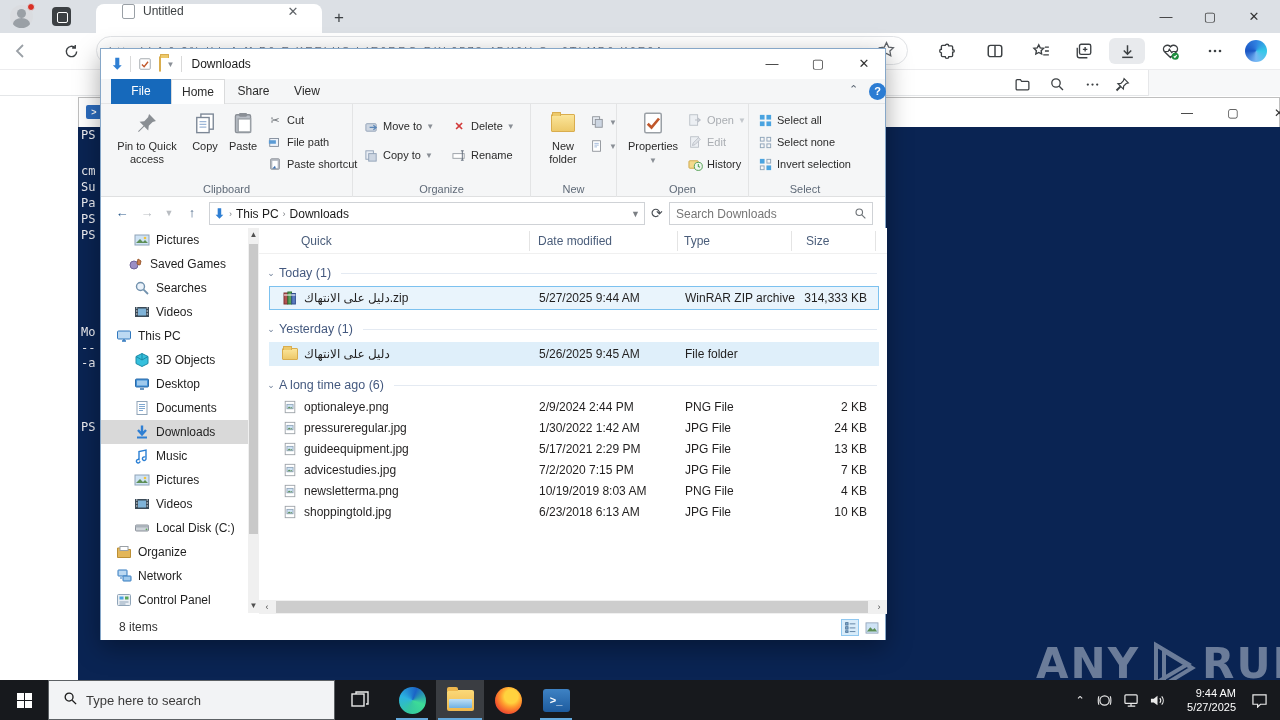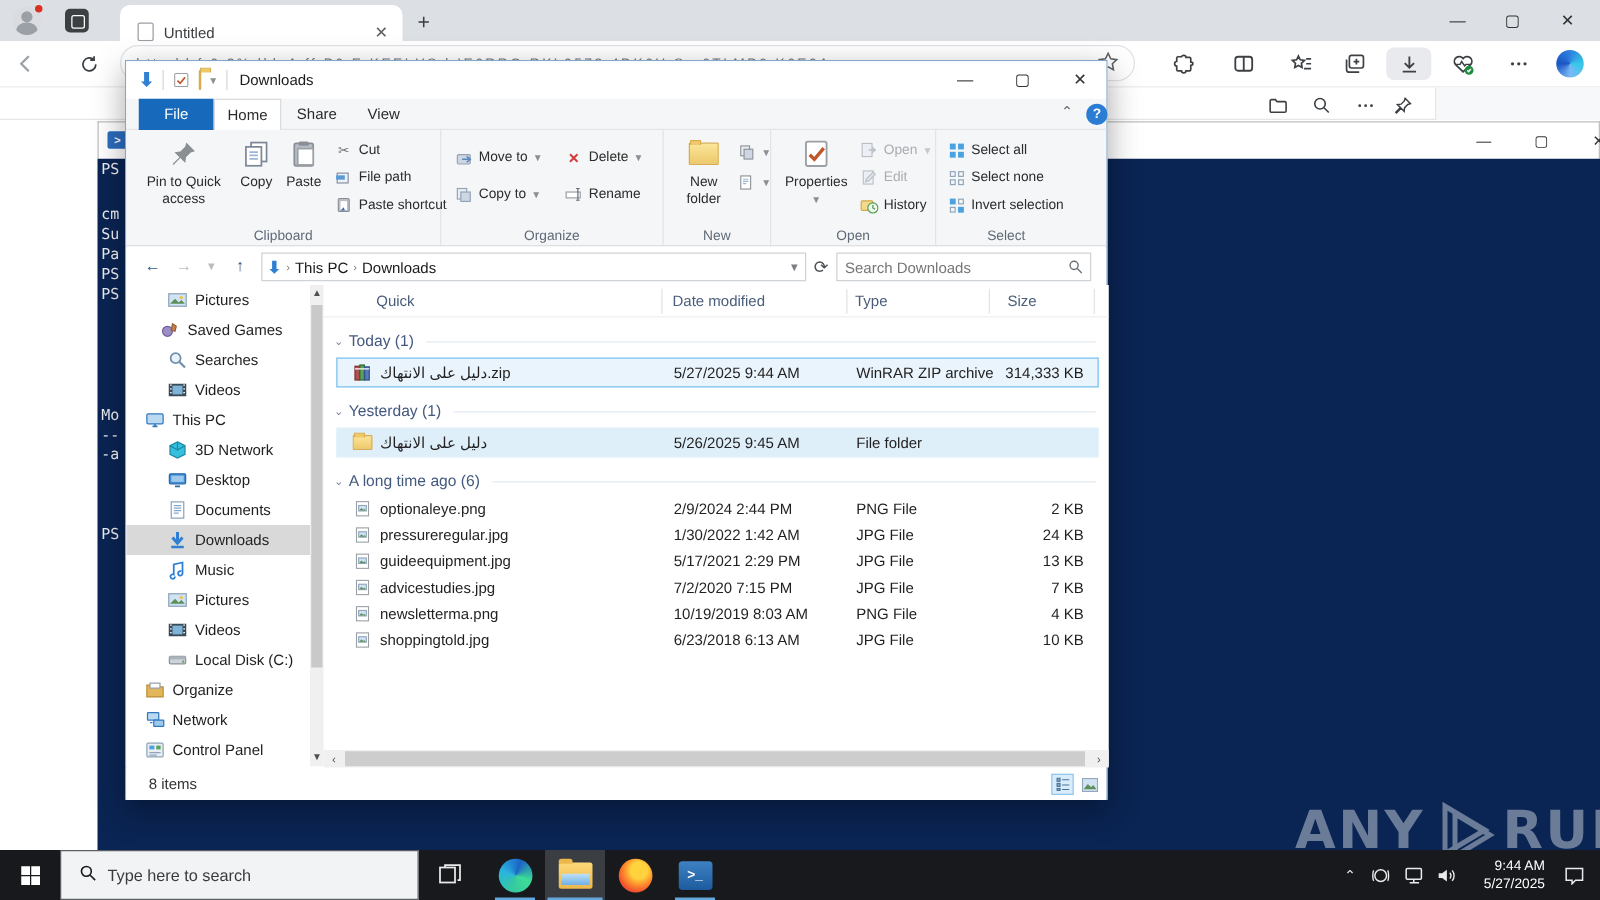--- a/index.html
+++ b/index.html
@@ -11,21 +11,21 @@
   
   .tabstrip { position:absolute; left:0; top:0; width:1280px; height:33px; background:#dce0e5; }
   .avatar { position:absolute; left:10px; top:5px; width:23px; height:23px; border-radius:50%;
     background:#dadce0; overflow:hidden; }
   .avatar .head{position:absolute;left:7px;top:4px;width:9px;height:9px;border-radius:50%;background:#9aa0a6;}
   .avatar .bod{position:absolute;left:3px;top:13px;width:17px;height:12px;border-radius:50%;background:#9aa0a6;}
   .avatar-badge{position:absolute;left:27px;top:3px;width:8px;height:8px;border-radius:50%;background:#d93025;border:1px solid #dce0e5;}
   .workspaces{position:absolute;left:52px;top:7px;width:19px;height:19px;background:#3c4043;border-radius:4px;}
   .workspaces::after{content:"";position:absolute;left:5px;top:5px;width:9px;height:9px;border:1.5px solid #fff;border-radius:2px;}
   .btab { position:absolute; left:96px; top:4px; width:226px; height:29px; background:#fff;
-    border-radius:8px 8px 0 0; display:flex; align-items:flex-end; padding:0 8px; }
+    border-radius:8px 8px 0 0; display:flex; align-items:flex-start; padding:0 20px; }
   .btab .pgico{width:13px;height:15px;border:1.5px solid #9aa0a6;border-radius:2px;margin:0 8px 0 6px;}
   .btab .ttl{flex:1;color:#3c4043;font-size:12px;}
   .btab .tclose{color:#5f6368;font-size:13px;width:18px;text-align:center;cursor:default;}
   .newtab{position:absolute;left:334px;top:8px;font-size:17px;color:#3c4043;}
   .wctl{position:absolute;top:0;height:33px;width:42px;text-align:center;line-height:33px;color:#333;font-size:13px;}
   .btoolbar{position:absolute;left:0;top:33px;width:1280px;height:36px;background:#fff;}
   .bicon{position:absolute;top:5px;width:26px;height:26px;display:flex;align-items:center;justify-content:center;color:#3c4043;}
   .bicon svg{display:block;}
   .urlpill{position:absolute;left:96px;top:3px;width:812px;height:29px;background:#fff;border:1px solid #e1e3e6;
     border-radius:15px;display:flex;align-items:center;overflow:hidden;padding:0 12px;color:#6b7280;}
@@ -604,21 +604,21 @@
           </span>
      <span>This PC</span>
         </div>
         <div class="nav-item" style="padding-left:33px">
      <span class="icn16">
             <svg width="16" height="16" viewBox="0 0 16 16">
               <path d="M8 1.5 14 4.5v7L8 14.5 2 11.5v-7z" fill="#35c0dd" stroke="#1d8aa6"></path>
               <path d="M8 1.5v6.5L2 4.5M8 8l6-3.5" fill="none" stroke="#1d8aa6"></path>
             </svg>
           </span>
-     <span>3D Network</span>
+     <span>3D Objects</span>
         </div>
         <div class="nav-item" style="padding-left:33px">
      <span class="icn16">
             <svg width="16" height="16" viewBox="0 0 16 16">
               <rect x="1.5" y="3" width="13" height="8" rx="1" fill="#3f8ed6" stroke="#2a6aa8"></rect>
               <rect x="3" y="4.5" width="10" height="5" fill="#9fc9ec"></rect>
               <path d="M6 13h4" stroke="#2a6aa8" stroke-width="1.4"></path>
             </svg>
           </span>
      <span>Desktop</span>

